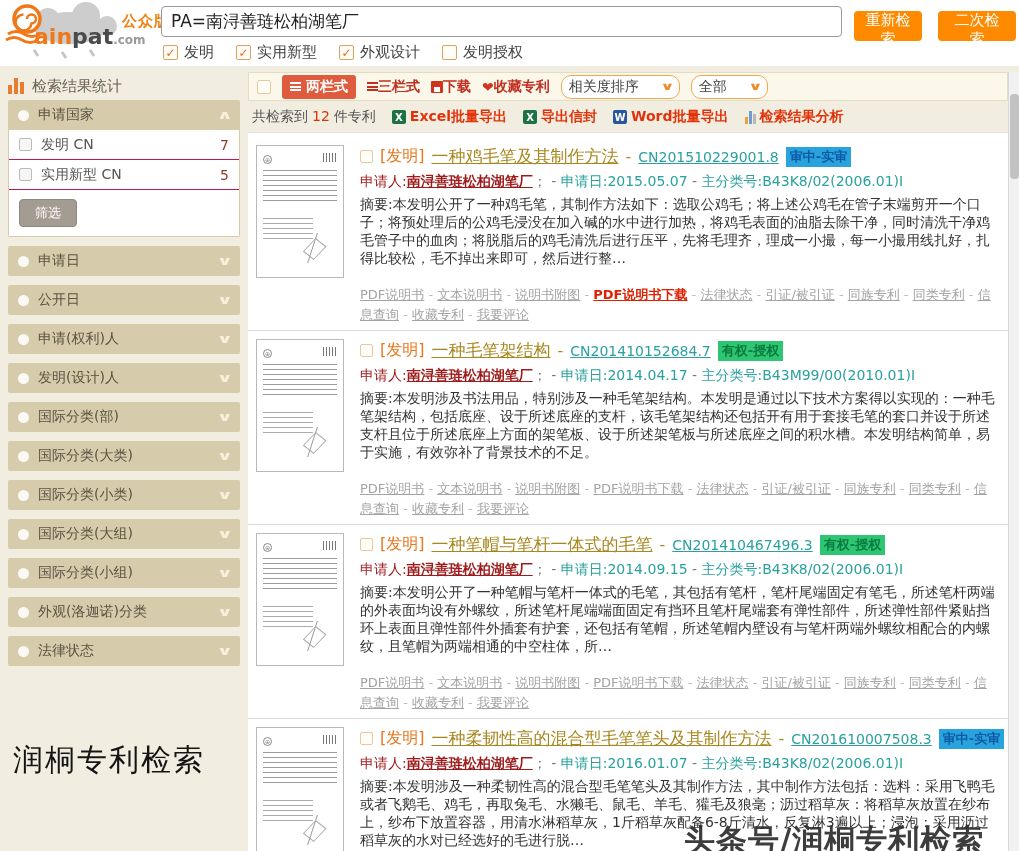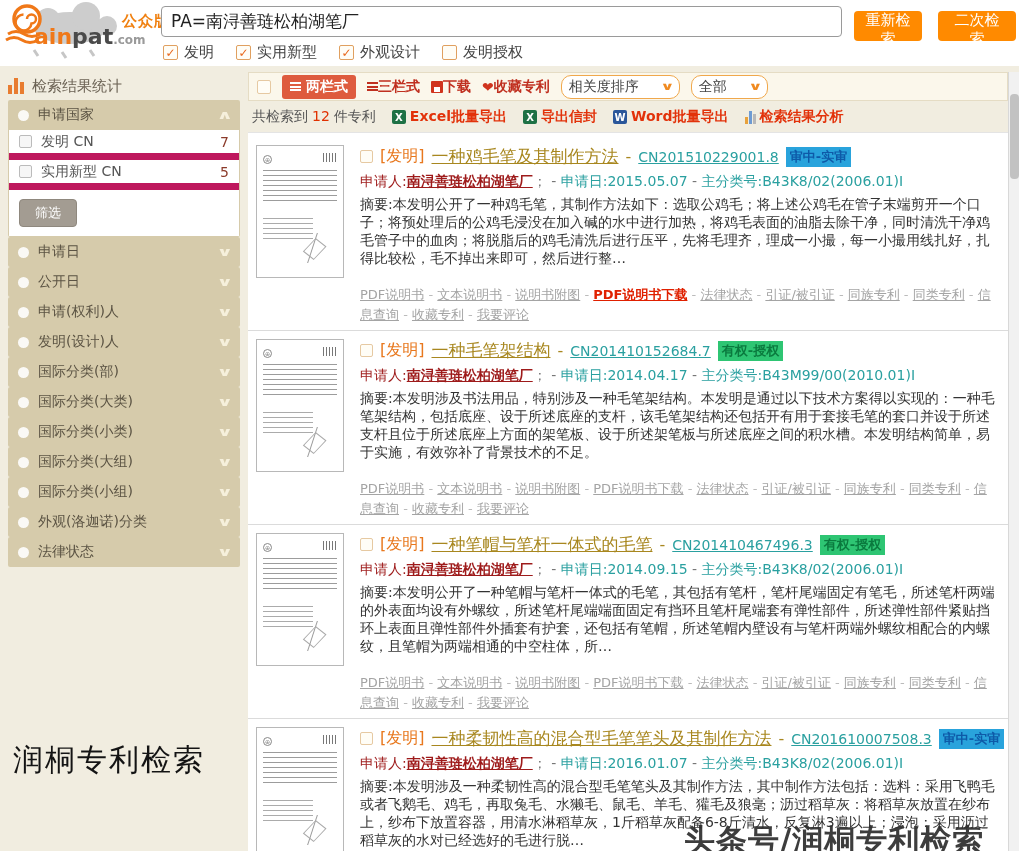--- a/index.html
+++ b/index.html
@@ -38,26 +38,26 @@
     display:inline-flex; align-items:center; justify-content:center;
     font-size:12px; color:#E8661A; font-weight:bold; line-height:1;
   }
 
   
   .sidebar { position:absolute; left:8px; top:72px; width:232px; }
   .stats-head { display:flex; align-items:center; gap:8px; height:28px; color:#6B6254; font-size:15px; }
   .bars-icon { display:inline-flex; align-items:flex-end; gap:2px; height:16px; }
   .bars-icon i { width:4px; background:#E87C30; display:block; }
   .bars-icon i:nth-child(1){height:9px;} .bars-icon i:nth-child(2){height:16px;} .bars-icon i:nth-child(3){height:12px;}
-  .panel { background:#D6CBAB; border-radius:2px; margin-bottom:0; overflow:hidden; }
+  .panel { background:#D6CBAB; border-radius:2px; margin-bottom:9px; overflow:hidden; }
   .panel-head { display:flex; align-items:center; height:30px; padding:0 10px; color:#5B5343; font-size:14px; cursor:pointer; }
   .dot { width:11px; height:11px; border-radius:50%; background:rgba(255,255,255,.88); margin-right:9px; flex:none; }
   .chev { margin-left:auto; color:#F6F0DC; font-size:12px; font-weight:bold; transform:scaleX(1.7); }
   .panel-body { background:#fff; margin:0 1px 1px; padding:0 0 9px; }
-  .stat-row { display:flex; align-items:center; height:30px; padding:0 10px; border-bottom:7px solid #be185d; font-size:14px; color:#555; }
+  .stat-row { display:flex; align-items:center; height:30px; padding:0 10px; border-bottom:1px solid #be185d; font-size:14px; color:#555; }
   .stat-cb { width:13px; height:13px; border:1px solid #BBB; background:#F6F6F6; margin-right:9px; border-radius:2px; flex:none; }
   .stat-count { margin-left:auto; color:#8B3A2A; }
   .filter-btn { margin:9px 0 0 10px; background:#A39C92; color:#fff; border:1px solid #8F887E; border-radius:4px; font-size:13px; padding:4px 15px; font-family:inherit; cursor:pointer; }
 
   
   .main { position:absolute; left:248px; top:72px; width:760px; }
   .toolbar { display:flex; align-items:center; gap:11px; height:29px; background:#FBF7EB; border:1px solid #E5DCC4; padding:0 8px; }
   .sel-all { width:14px; height:14px; border:1px solid #E6C9A2; background:#FFFDF6; border-radius:2px; flex:none; }
   .view-active { display:flex; align-items:center; gap:5px; background:#DE5B3E; color:#fff; font-weight:bold; font-size:14px; border-radius:3px; padding:3px 8px; cursor:pointer; }
   .wlines { display:inline-block; width:11px; height:9px; border-top:2px solid #fff; border-bottom:2px solid #fff; position:relative; }

